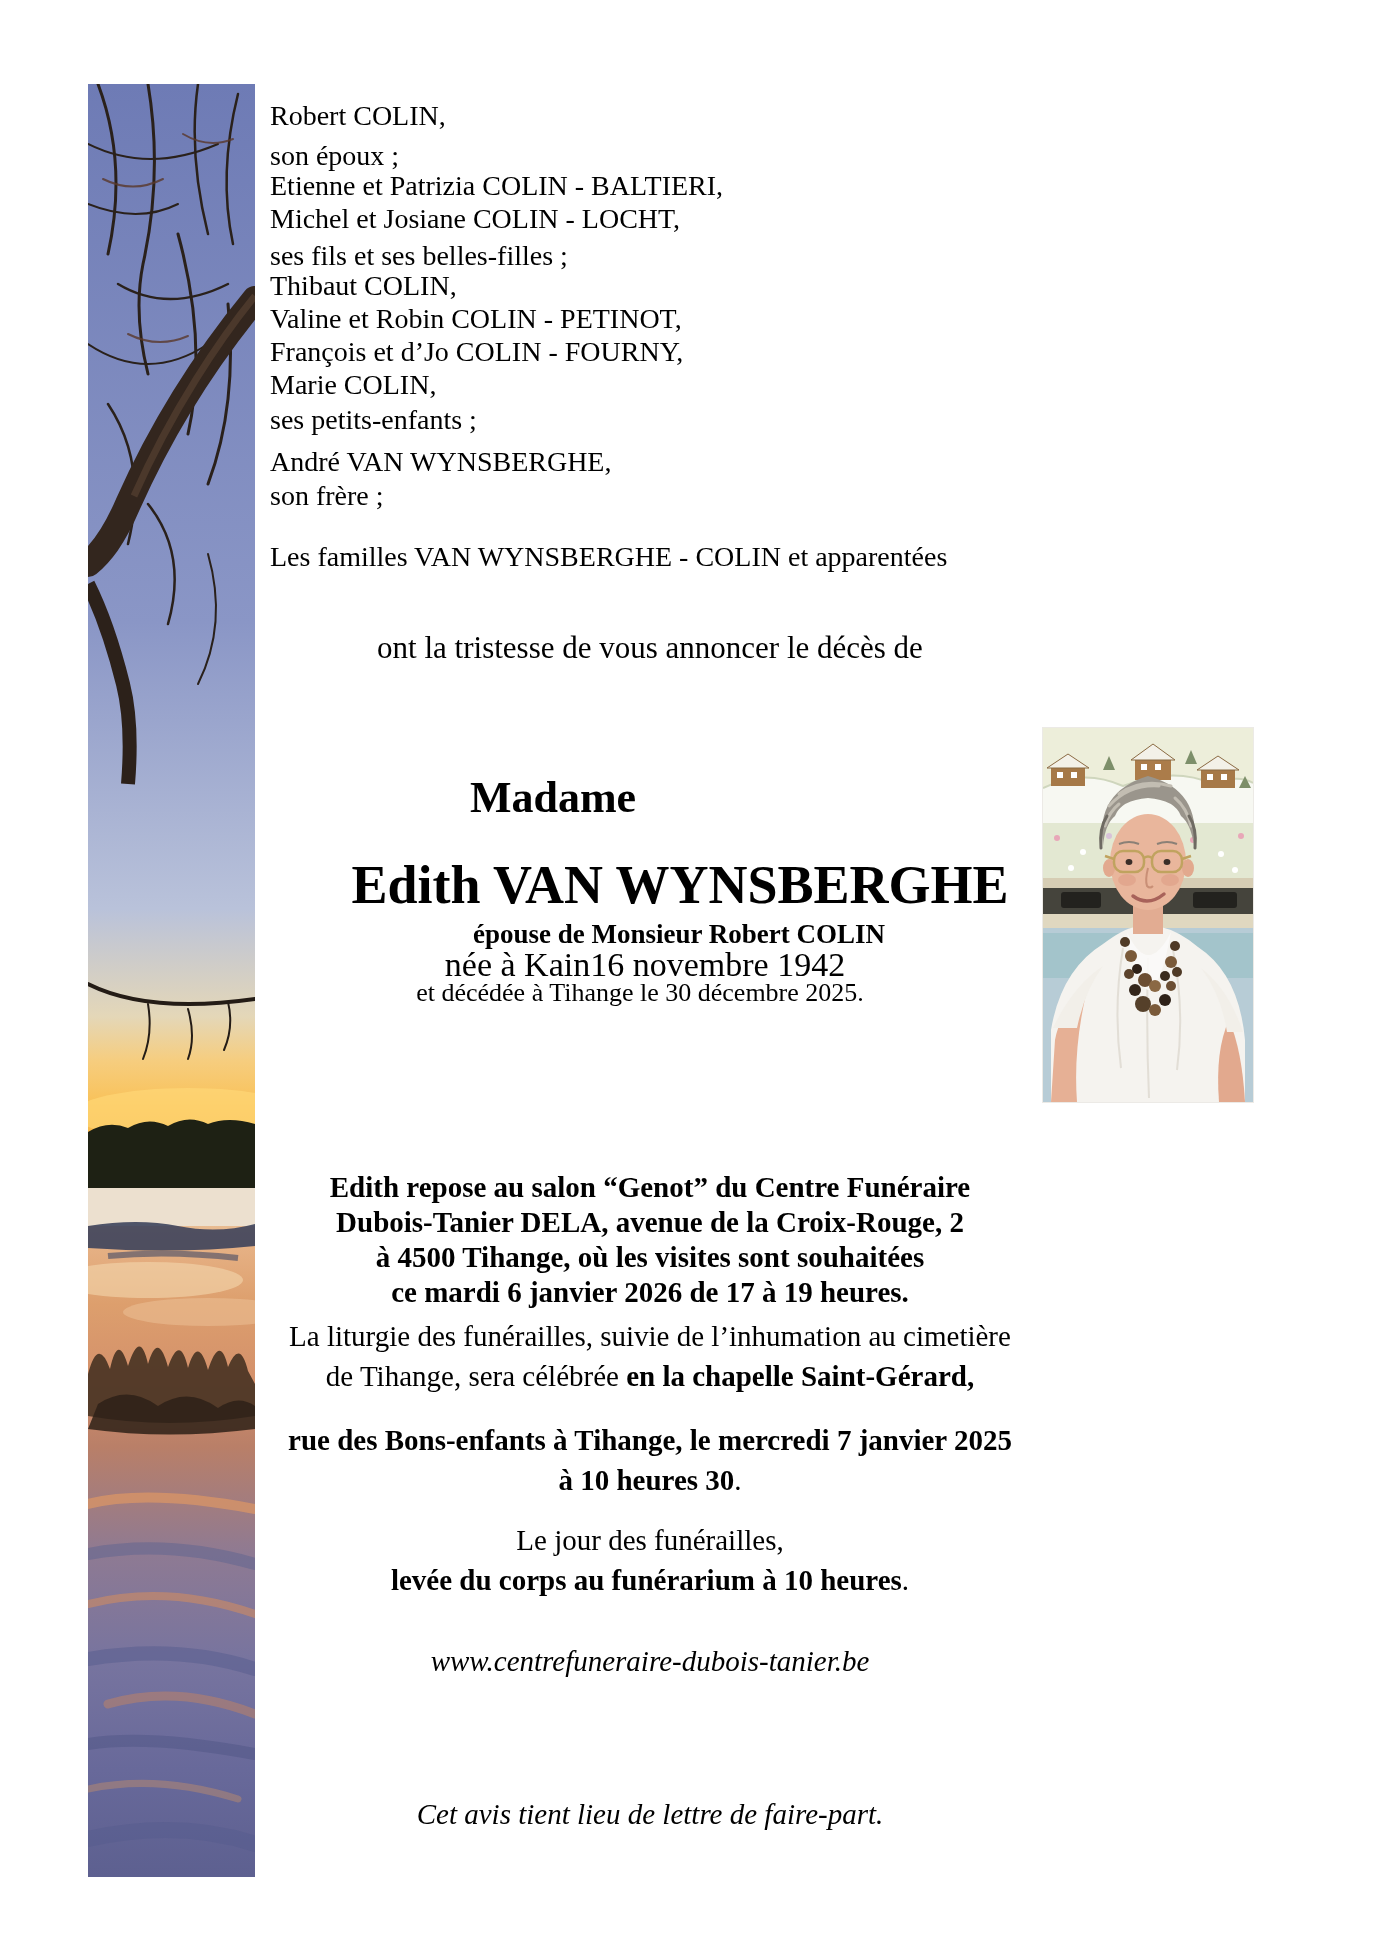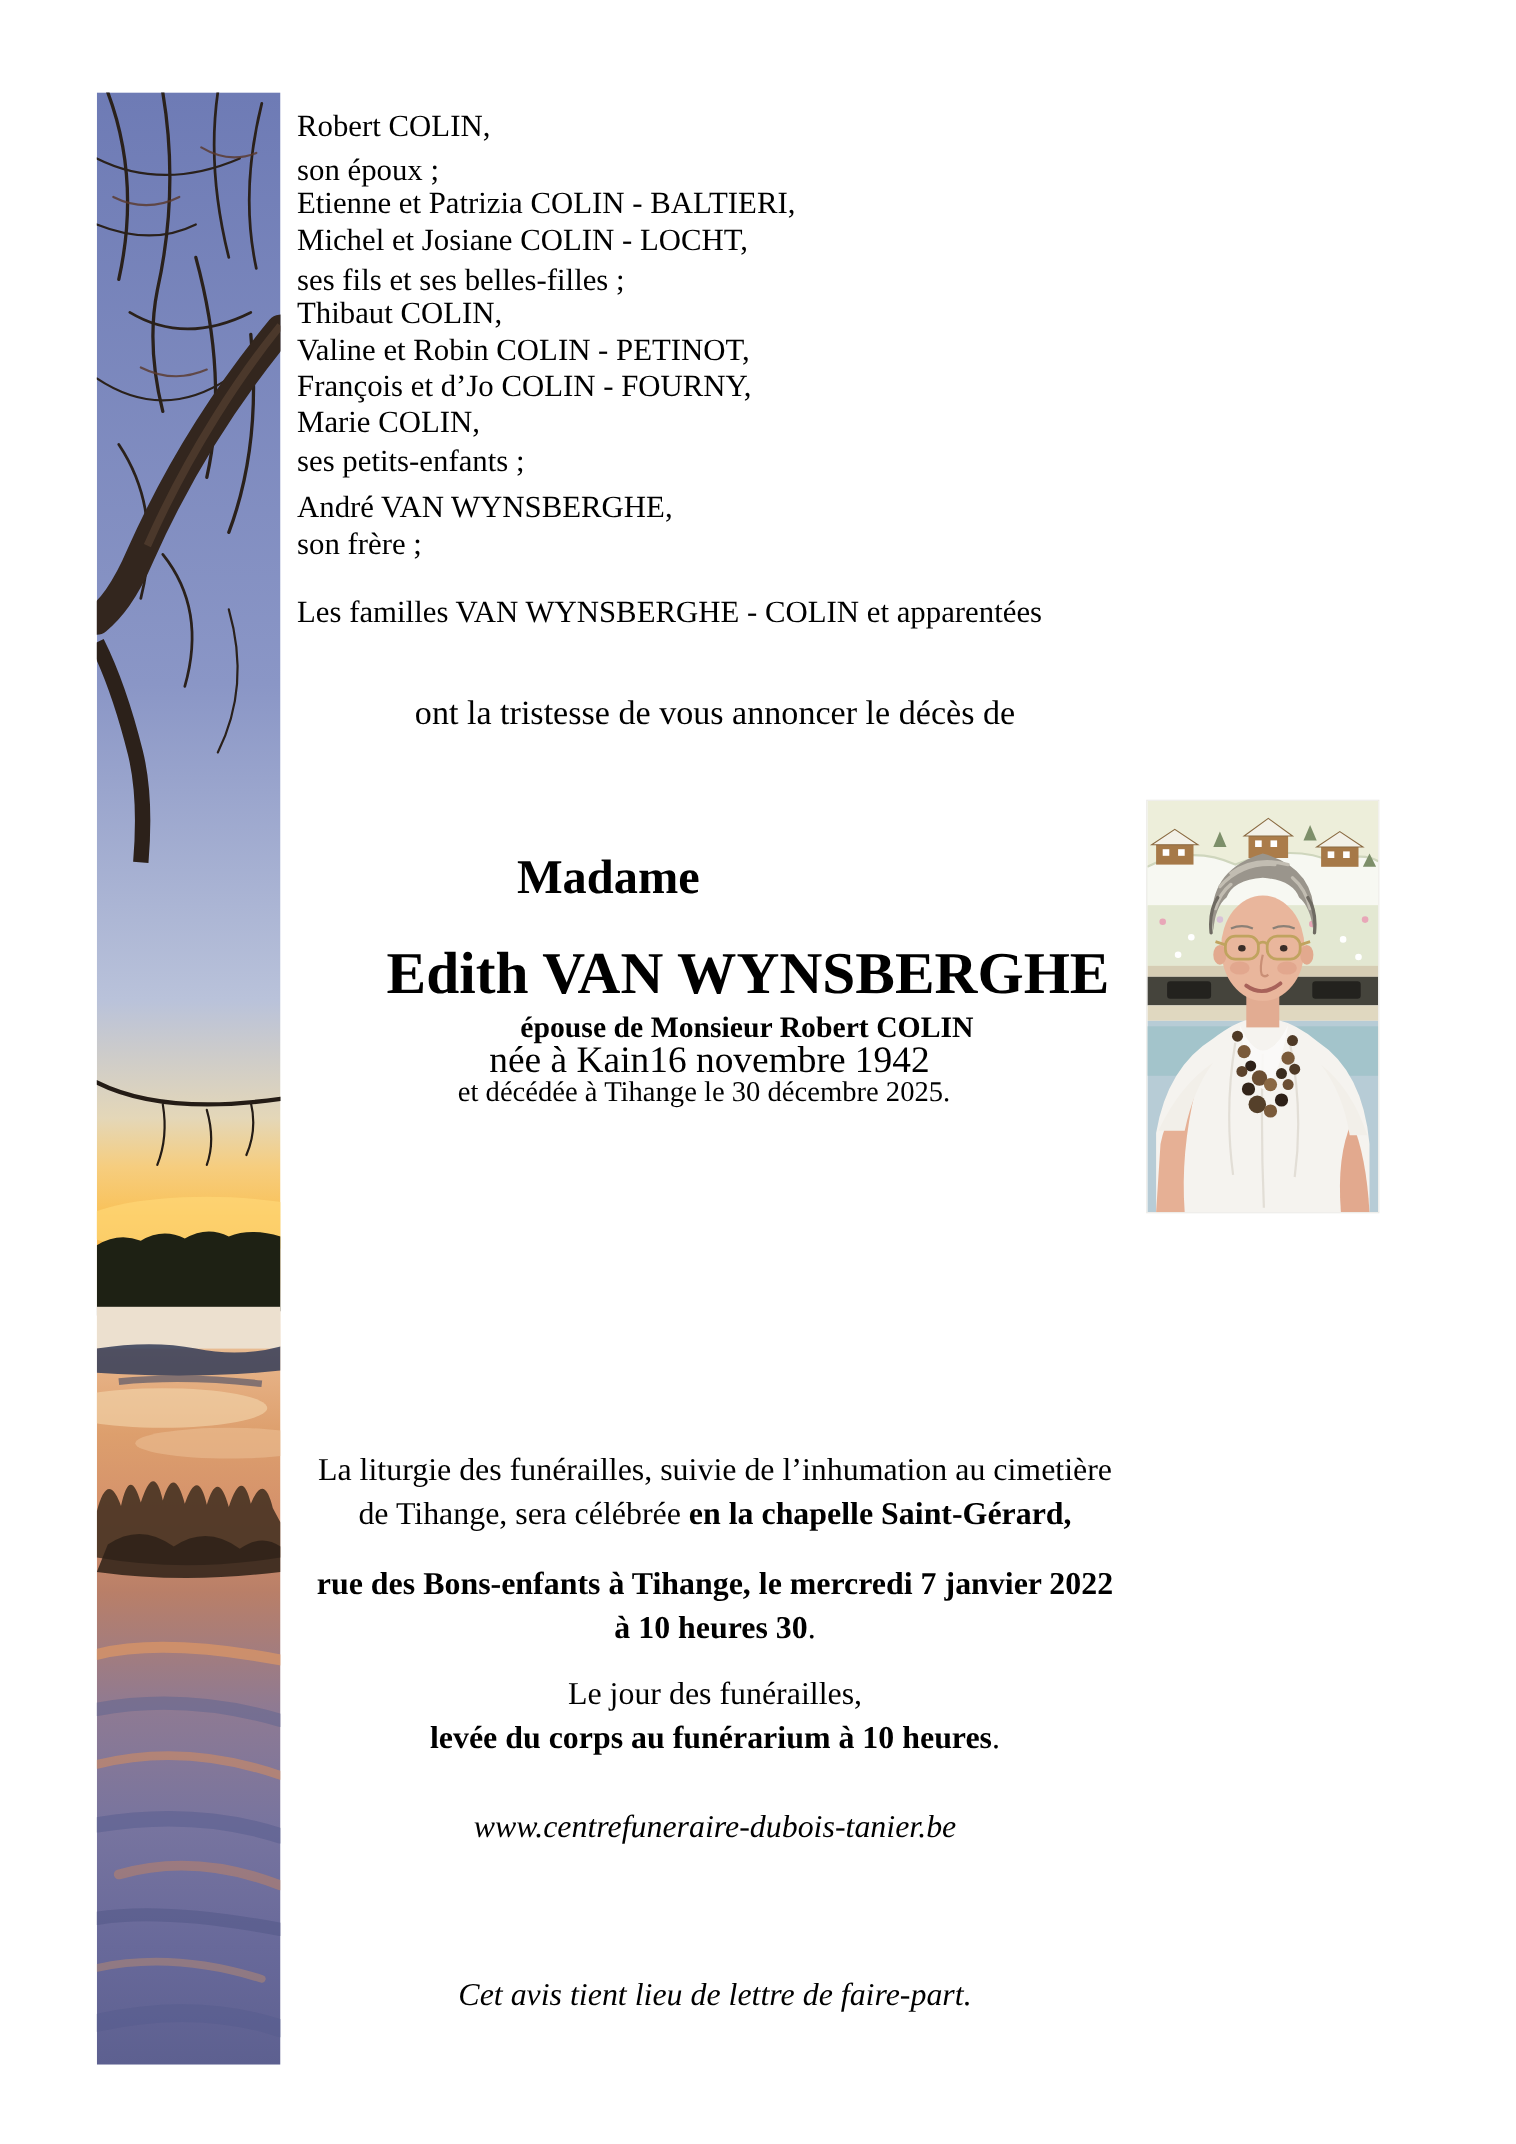--- a/index.html
+++ b/index.html
@@ -228,25 +228,31 @@
           <circle cx="92" cy="262" r="6" fill="#33251a"></circle>
         <circle cx="100" cy="276" r="8" fill="#55402a"></circle>
           <circle cx="112" cy="282" r="6" fill="#7a5a3a"></circle>
         <circle cx="122" cy="272" r="6" fill="#2e2118"></circle>
           <circle cx="128" cy="258" r="5" fill="#6b4e33"></circle>
         <circle cx="134" cy="244" r="5" fill="#4f3a26"></circle>
       </g>
     </svg>
   </div>
 
+  <div class="cblock b" style="top:1146px;font-size:29px;line-height:35px">
+    <div>Edith repose au salon “Genot” du Centre Funéraire</div>
+    <div>Dubois-Tanier DELA, avenue de la Croix-Rouge, 2</div>
+    <div>à 4500 Tihange, où les visites sont souhaitées</div>
+    <div>ce mardi 6 janvier 2026 de 17 à 19 heures.</div>
+  </div>
 
   <div class="cblock" style="top:1316px;font-size:29px;line-height:40px">
     <div>La liturgie des funérailles, suivie de l’inhumation au cimetière</div>
     <div><span>de Tihange, sera célébrée </span><span class="b">en la chapelle Saint-Gérard,</span></div>
-    <div class="b">rue des Bons-enfants à Tihange, le mercredi 7 janvier 2022</div>
+    <div class="b">rue des Bons-enfants à Tihange, le mercredi 7 janvier 2025</div>
     <div><span class="b">à 10 heures 30</span><span>.</span></div>
   </div>
 
   <div class="cblock" style="top:1520px;font-size:29px;line-height:40px">
     <div>Le jour des funérailles,</div>
     <div><span class="b">levée du corps au funérarium à 10 heures</span><span>.</span></div>
   </div>
 
   <div class="cblock" style="top:1640px;font-size:29px;line-height:42px">
     <div class="i">www.centrefuneraire-dubois-tanier.be</div>

